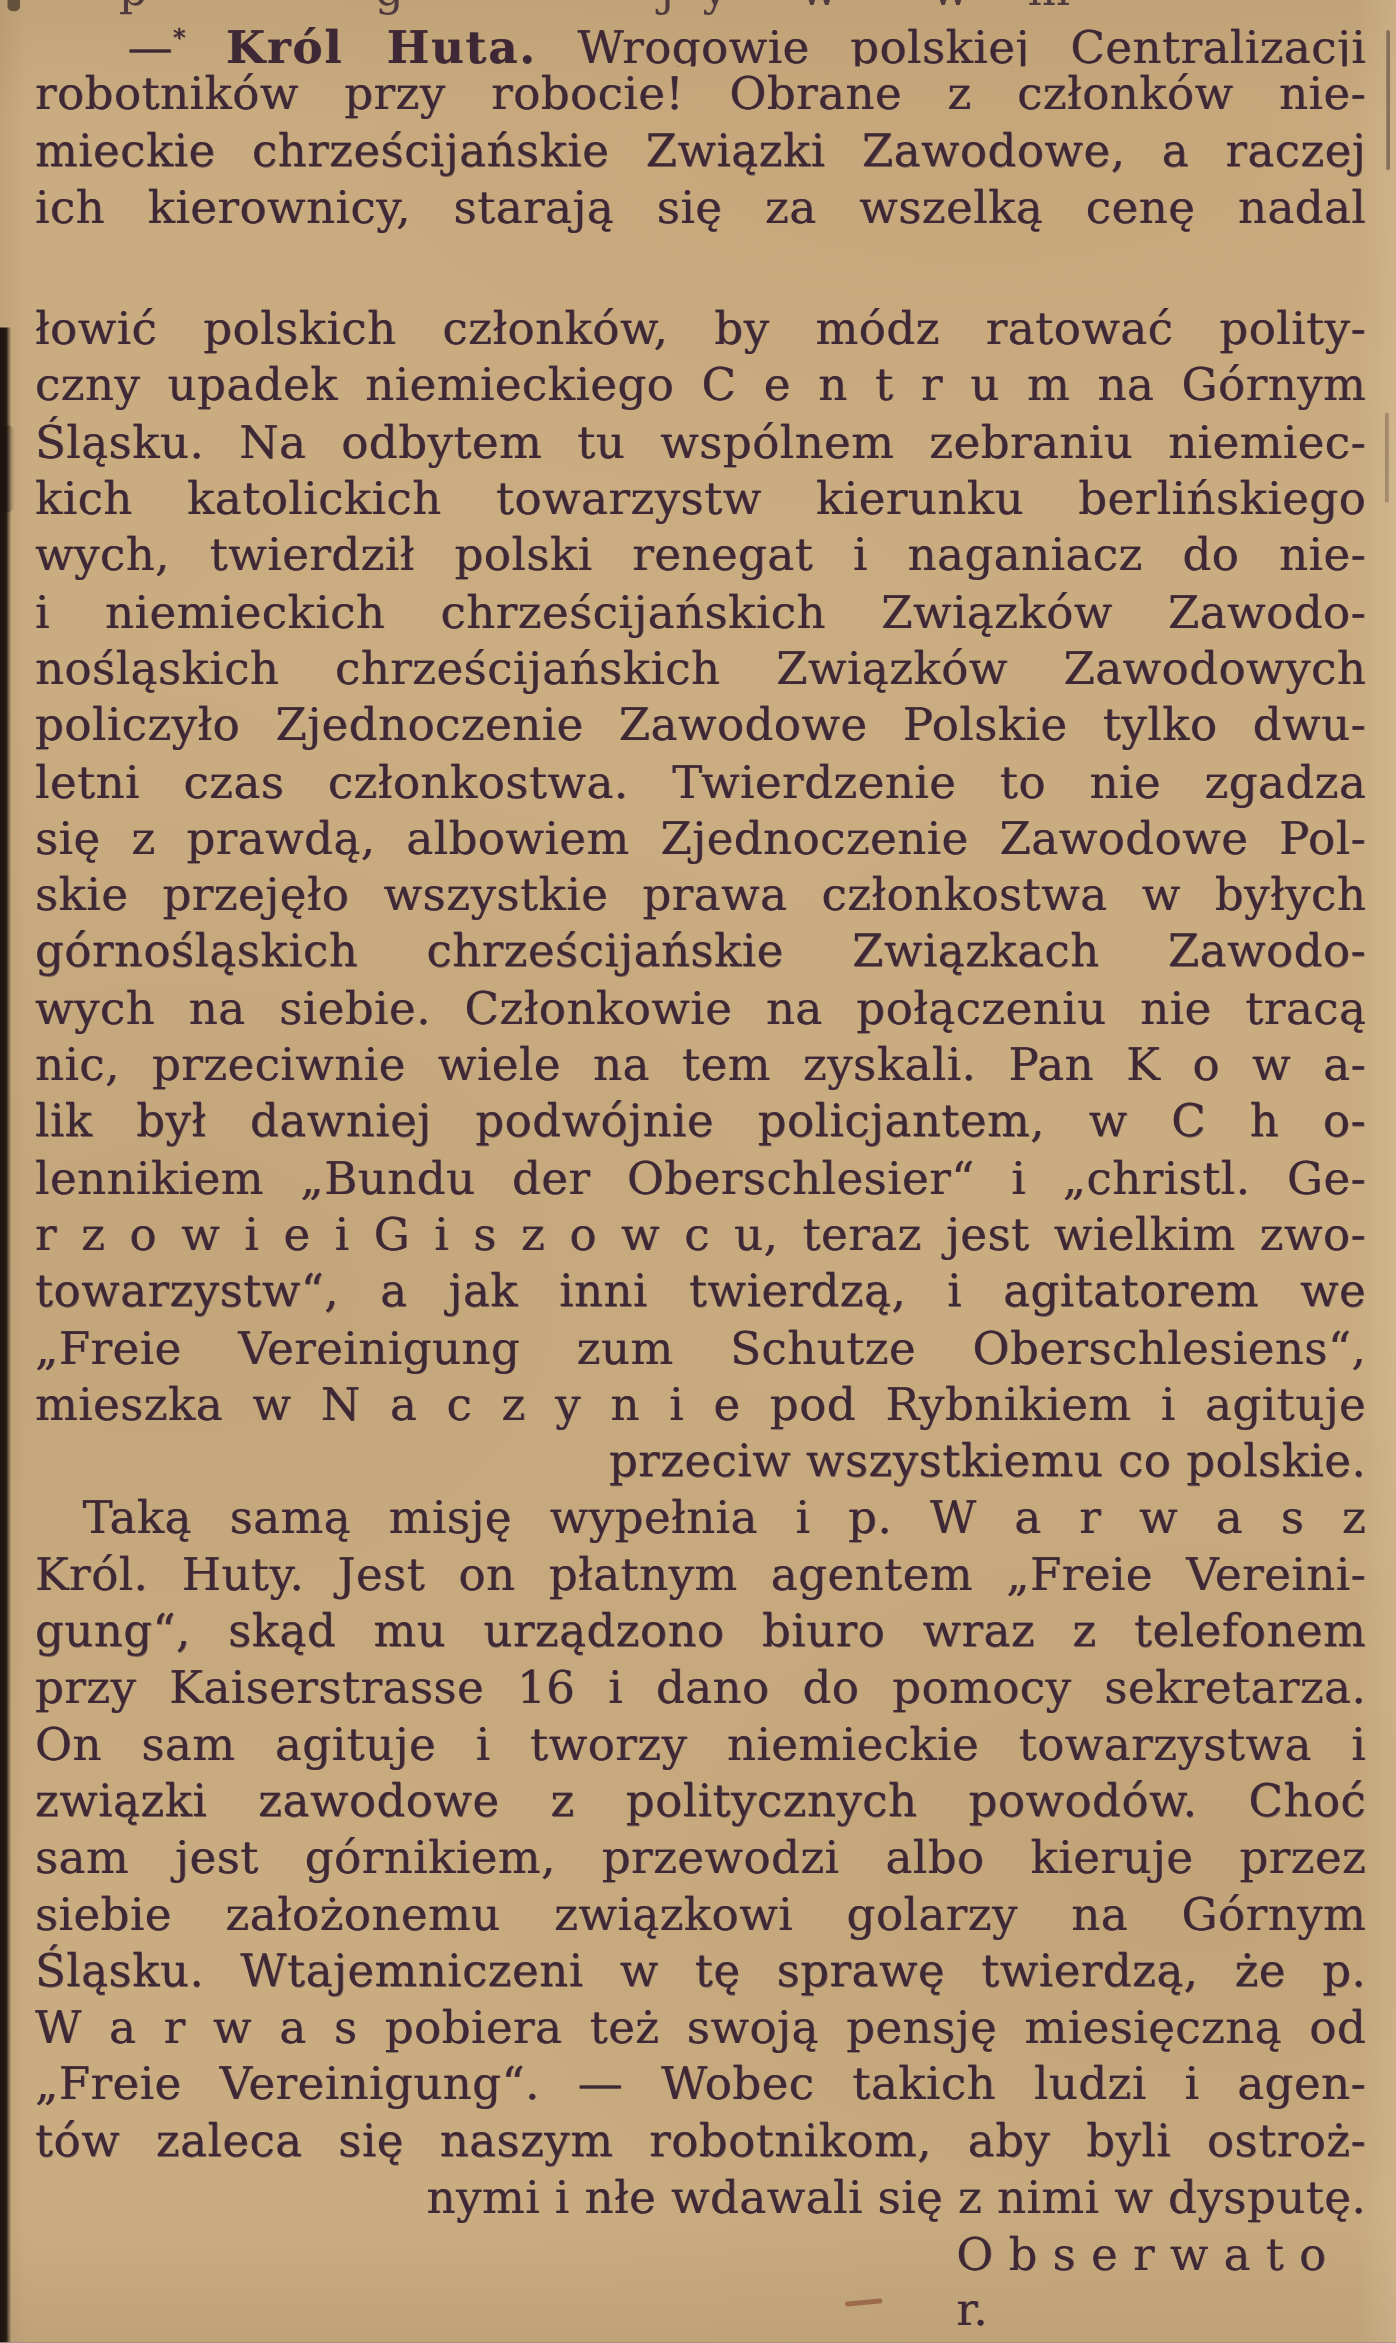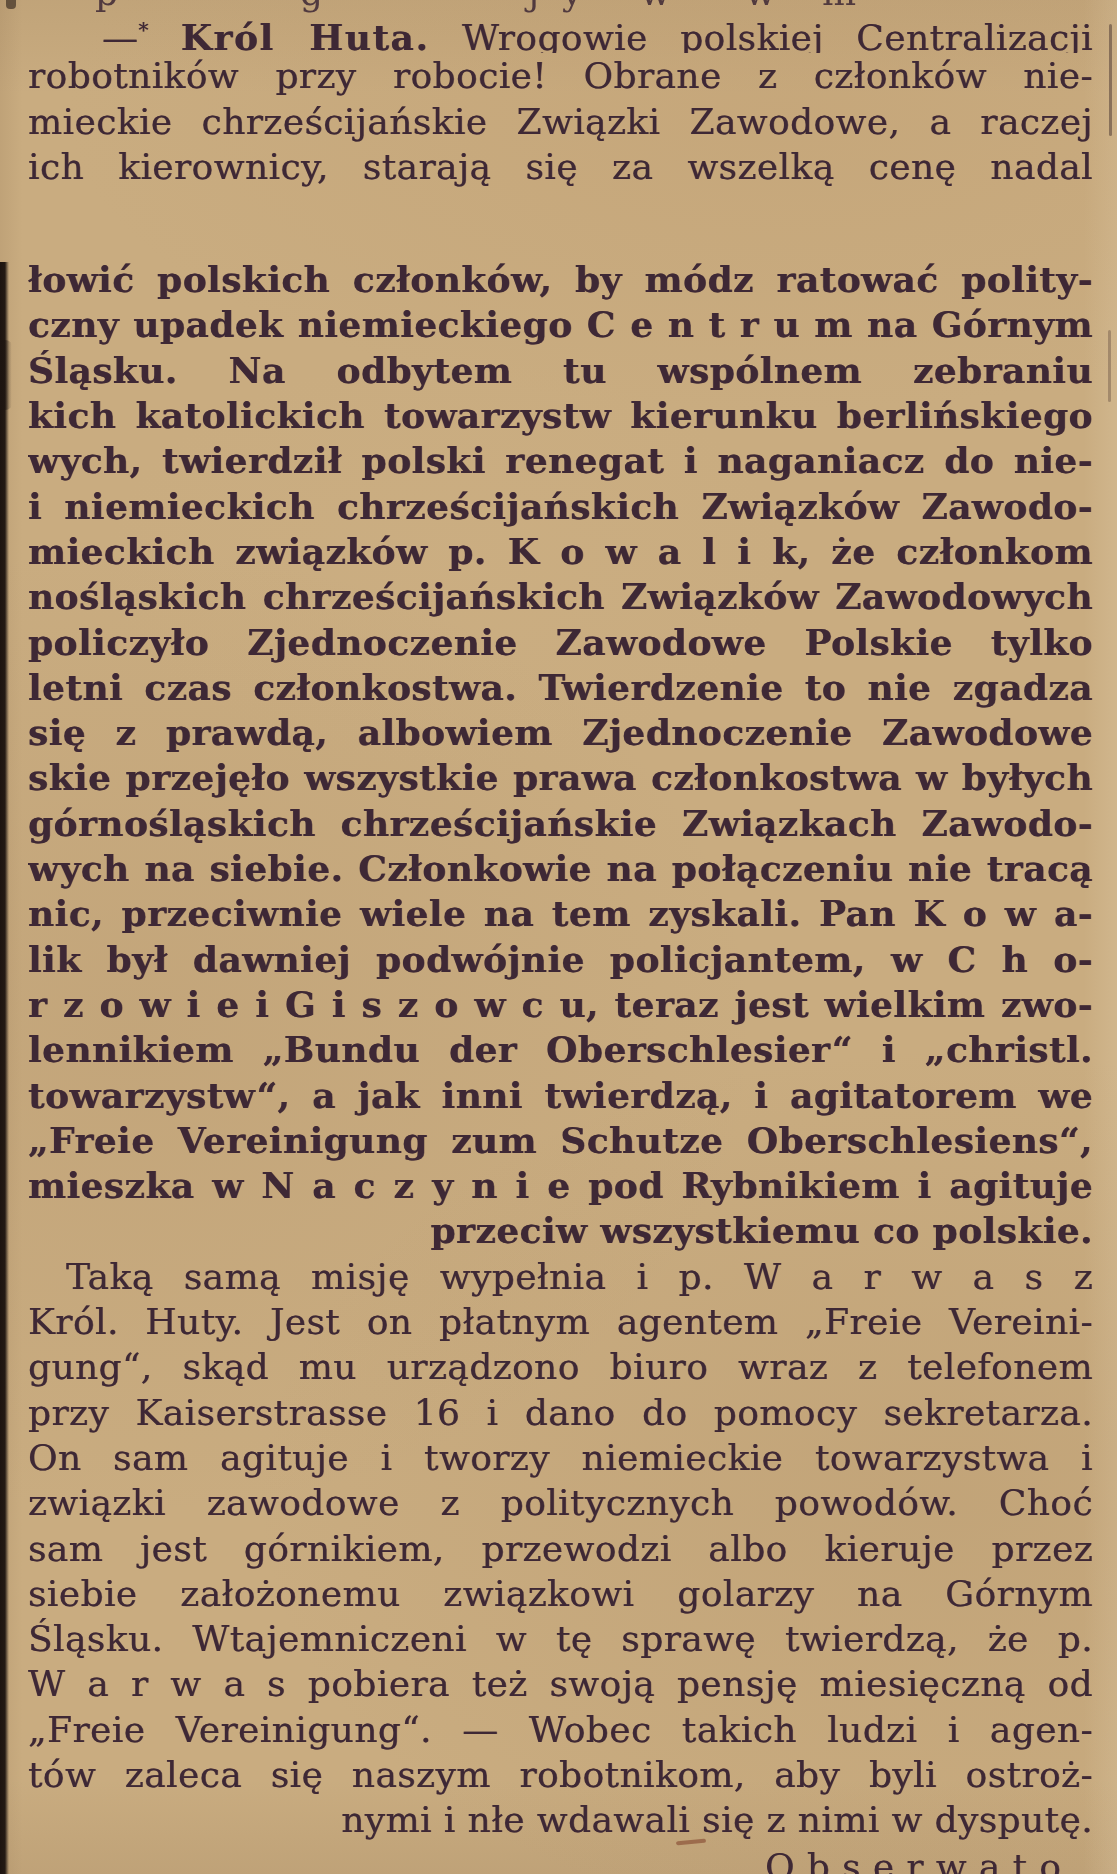--- a/index.html
+++ b/index.html
@@ -27,21 +27,21 @@
   .line {
     height:45.3px; line-height:45.3px;
     text-align:justify;
     overflow:hidden;
   }
   .line::after { content:""; display:inline-block; width:100%; height:0; }
   .line.last { text-align:right; }
   .line.last::after { content:none; }
   .lead1 { text-indent:74px; }
   .indent-first > .line:first-child { text-indent:38px; }
-  .para2 { margin-top:68px;font-weight:bold; }
+  .para2 { margin-top:52px; }
   .bold-head { font-weight:bold; letter-spacing:1.5px; }
   .lead-sup { font-size:0.55em; vertical-align:super; letter-spacing:0; }
   .signature {
     margin-left:737px; margin-top:2px;
     height:60px; line-height:44px;
     font-size:36px;
     text-shadow:0.5px 0.3px 0 rgba(62,40,53,0.55);
   }
   .topcut {
     position:absolute; left:0; top:0; width:100%; height:13px;
@@ -112,32 +112,31 @@
         </div>
     </div>
 
     <div class="para2">
         <div class="line">łowić polskich członków, by módz ratować polity-</div>
         <div class="line">czny upadek niemieckiego C e n t r u m na Górnym</div>
         <div class="line">Śląsku. Na odbytem tu wspólnem zebraniu niemiec-</div>
         <div class="line">kich katolickich towarzystw kierunku berlińskiego</div>
         <div class="line">wych, twierdził polski renegat i naganiacz do nie-</div>
         <div class="line">i niemieckich chrześcijańskich Związków Zawodo-</div>
-        <div class="line">mieckich związków p. K o w a l i k, że członkom gór-</div>
         <div class="line">nośląskich chrześcijańskich Związków Zawodowych</div>
         <div class="line">policzyło Zjednoczenie Zawodowe Polskie tylko dwu-</div>
         <div class="line">letni czas członkostwa. Twierdzenie to nie zgadza</div>
         <div class="line">się z prawdą, albowiem Zjednoczenie Zawodowe Pol-</div>
         <div class="line">skie przejęło wszystkie prawa członkostwa w byłych</div>
         <div class="line">górnośląskich chrześcijańskie Związkach Zawodo-</div>
         <div class="line">wych na siebie. Członkowie na połączeniu nie tracą</div>
         <div class="line">nic, przeciwnie wiele na tem zyskali. Pan K o w a-</div>
         <div class="line">lik był dawniej podwójnie policjantem, w C h o-</div>
+        <div class="line">lennikiem „Bundu der Oberschlesier“ i „christl. Ge-</div>
         <div class="line">r z o w i e i G i s z o w c u, teraz jest wielkim zwo-</div>
-        <div class="line">lennikiem „Bundu der Oberschlesier“ i „christl. Ge-</div>
         <div class="line">towarzystw“, a jak inni twierdzą, i agitatorem we</div>
         <div class="line">„Freie Vereinigung zum Schutze Oberschlesiens“,</div>
         <div class="line">mieszka w N a c z y n i e pod Rybnikiem i agituje</div>
         <div class="line last">przeciw wszystkiemu co polskie.</div>
       </div>
 
     <div class="indent-first">
         <div class="line">Taką samą misję wypełnia i p. W a r w a s z</div>
         <div class="line">Król. Huty. Jest on płatnym agentem „Freie Vereini-</div>
         <div class="line">gung“, skąd mu urządzono biuro wraz z telefonem</div>

